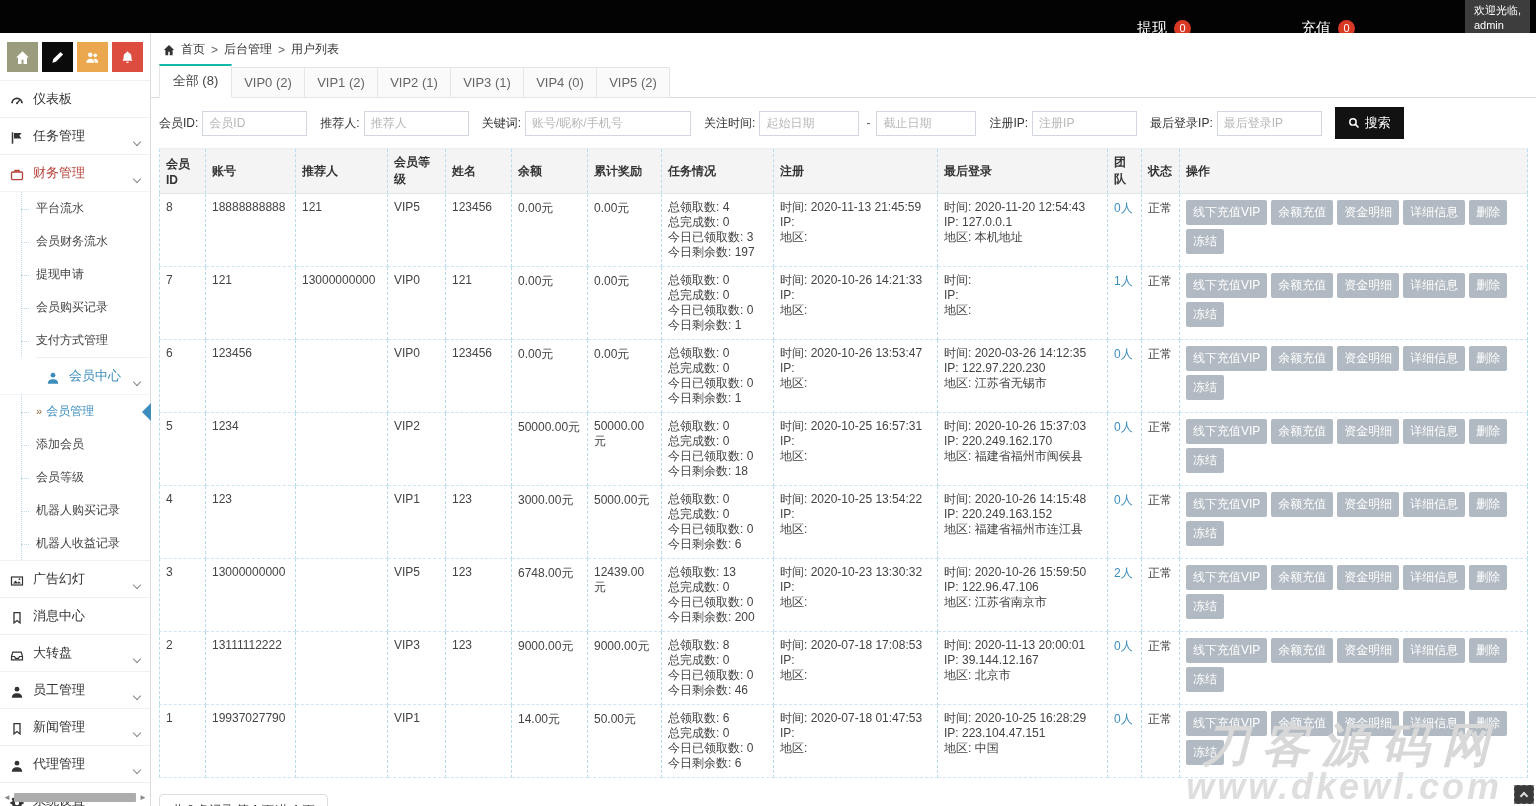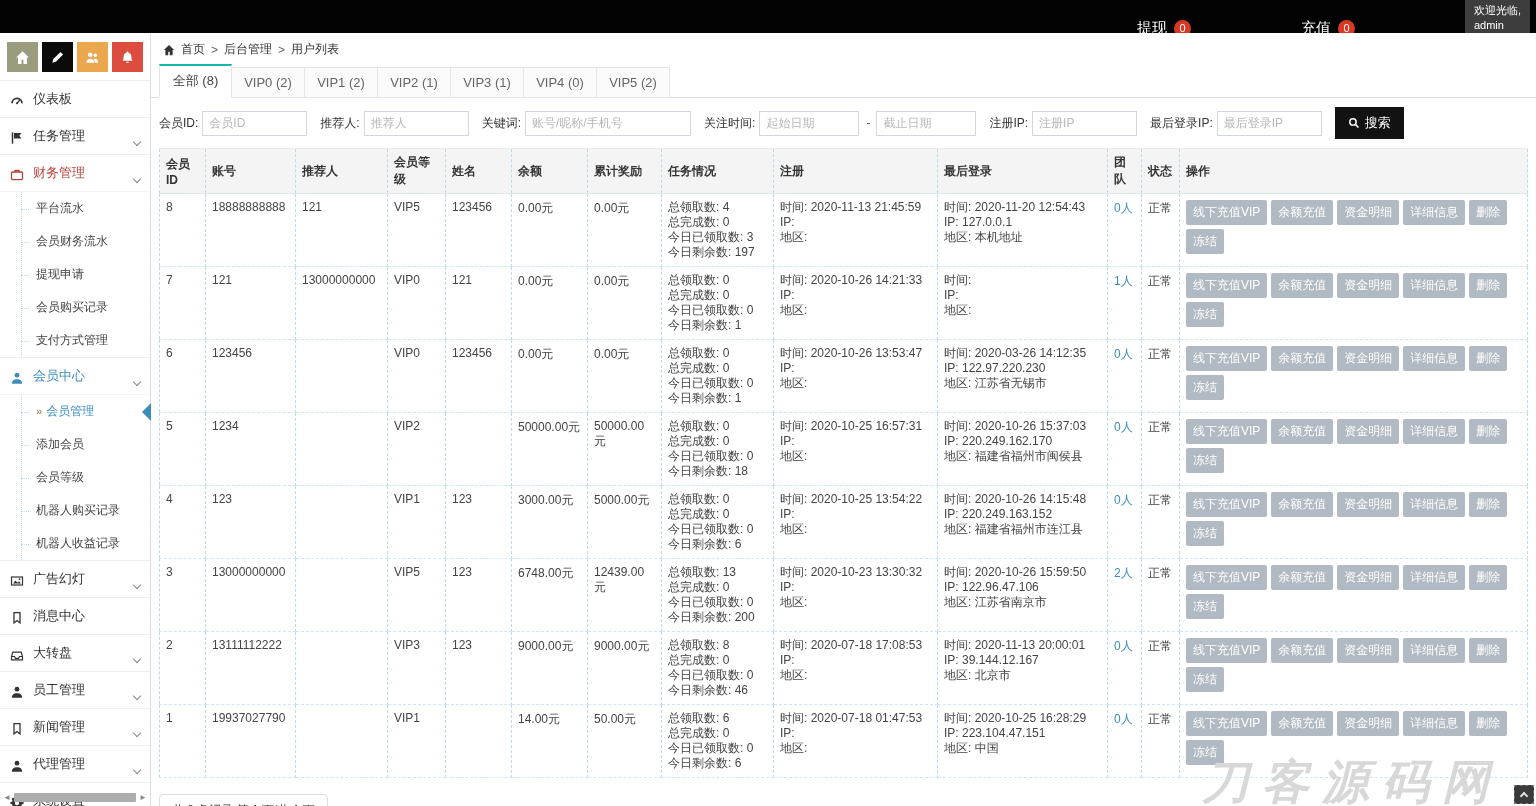--- a/index.html
+++ b/index.html
@@ -144,21 +144,21 @@
           <span class="mi-label">财务管理</span>
           <span class="chev"></span>
         </div>
         <div class="submenu">
           <div class="submenu-item"><span>平台流水</span></div>
           <div class="submenu-item"><span>会员财务流水</span></div>
           <div class="submenu-item"><span>提现申请</span></div>
           <div class="submenu-item"><span>会员购买记录</span></div>
           <div class="submenu-item"><span>支付方式管理</span></div>
         </div>
-        <div class="menu-item" style="color: rgb(60, 141, 188);">
+        <div class="menu-item" style="color: rgb(60, 141, 188); margin-left: 36px;">
           <svg viewBox="0 0 14 14">
             <circle cx="7" cy="4.2" r="2.4" fill="currentColor"></circle>
             <path d="M1.8 12.7c0-3.1 2.3-4.5 5.2-4.5s5.2 1.4 5.2 4.5z" fill="currentColor"></path>
           </svg>
           <span class="mi-label">会员中心</span>
           <span class="chev"></span>
         </div>
         <div class="submenu">
           <div class="submenu-item active"><span class="sub-marker">»</span><span>会员管理</span><span class="active-tri"></span></div>
           <div class="submenu-item"><span>添加会员</span></div>
@@ -530,19 +530,20 @@
             <td>正常</td>
             <td><button class="action-btn">线下充值VIP</button><button class="action-btn">余额充值</button><button class="action-btn">资金明细</button><button class="action-btn">详细信息</button><button class="action-btn">删除</button><button class="action-btn">冻结</button></td>
           </tr>
         </tbody>
     </table>
 
     <div class="pagination">共 8 条记录 第 1 页/共 1 页</div>
 
     <div class="watermark">
       <div class="wm1">刀客源码网</div>
+      <div class="wm2">www.dkewl.com</div>
     </div>
 
     <div class="back-top">
       <span class="chev-up"></span>
     </div>
   </main>
 </div>
 
 </body></html>

